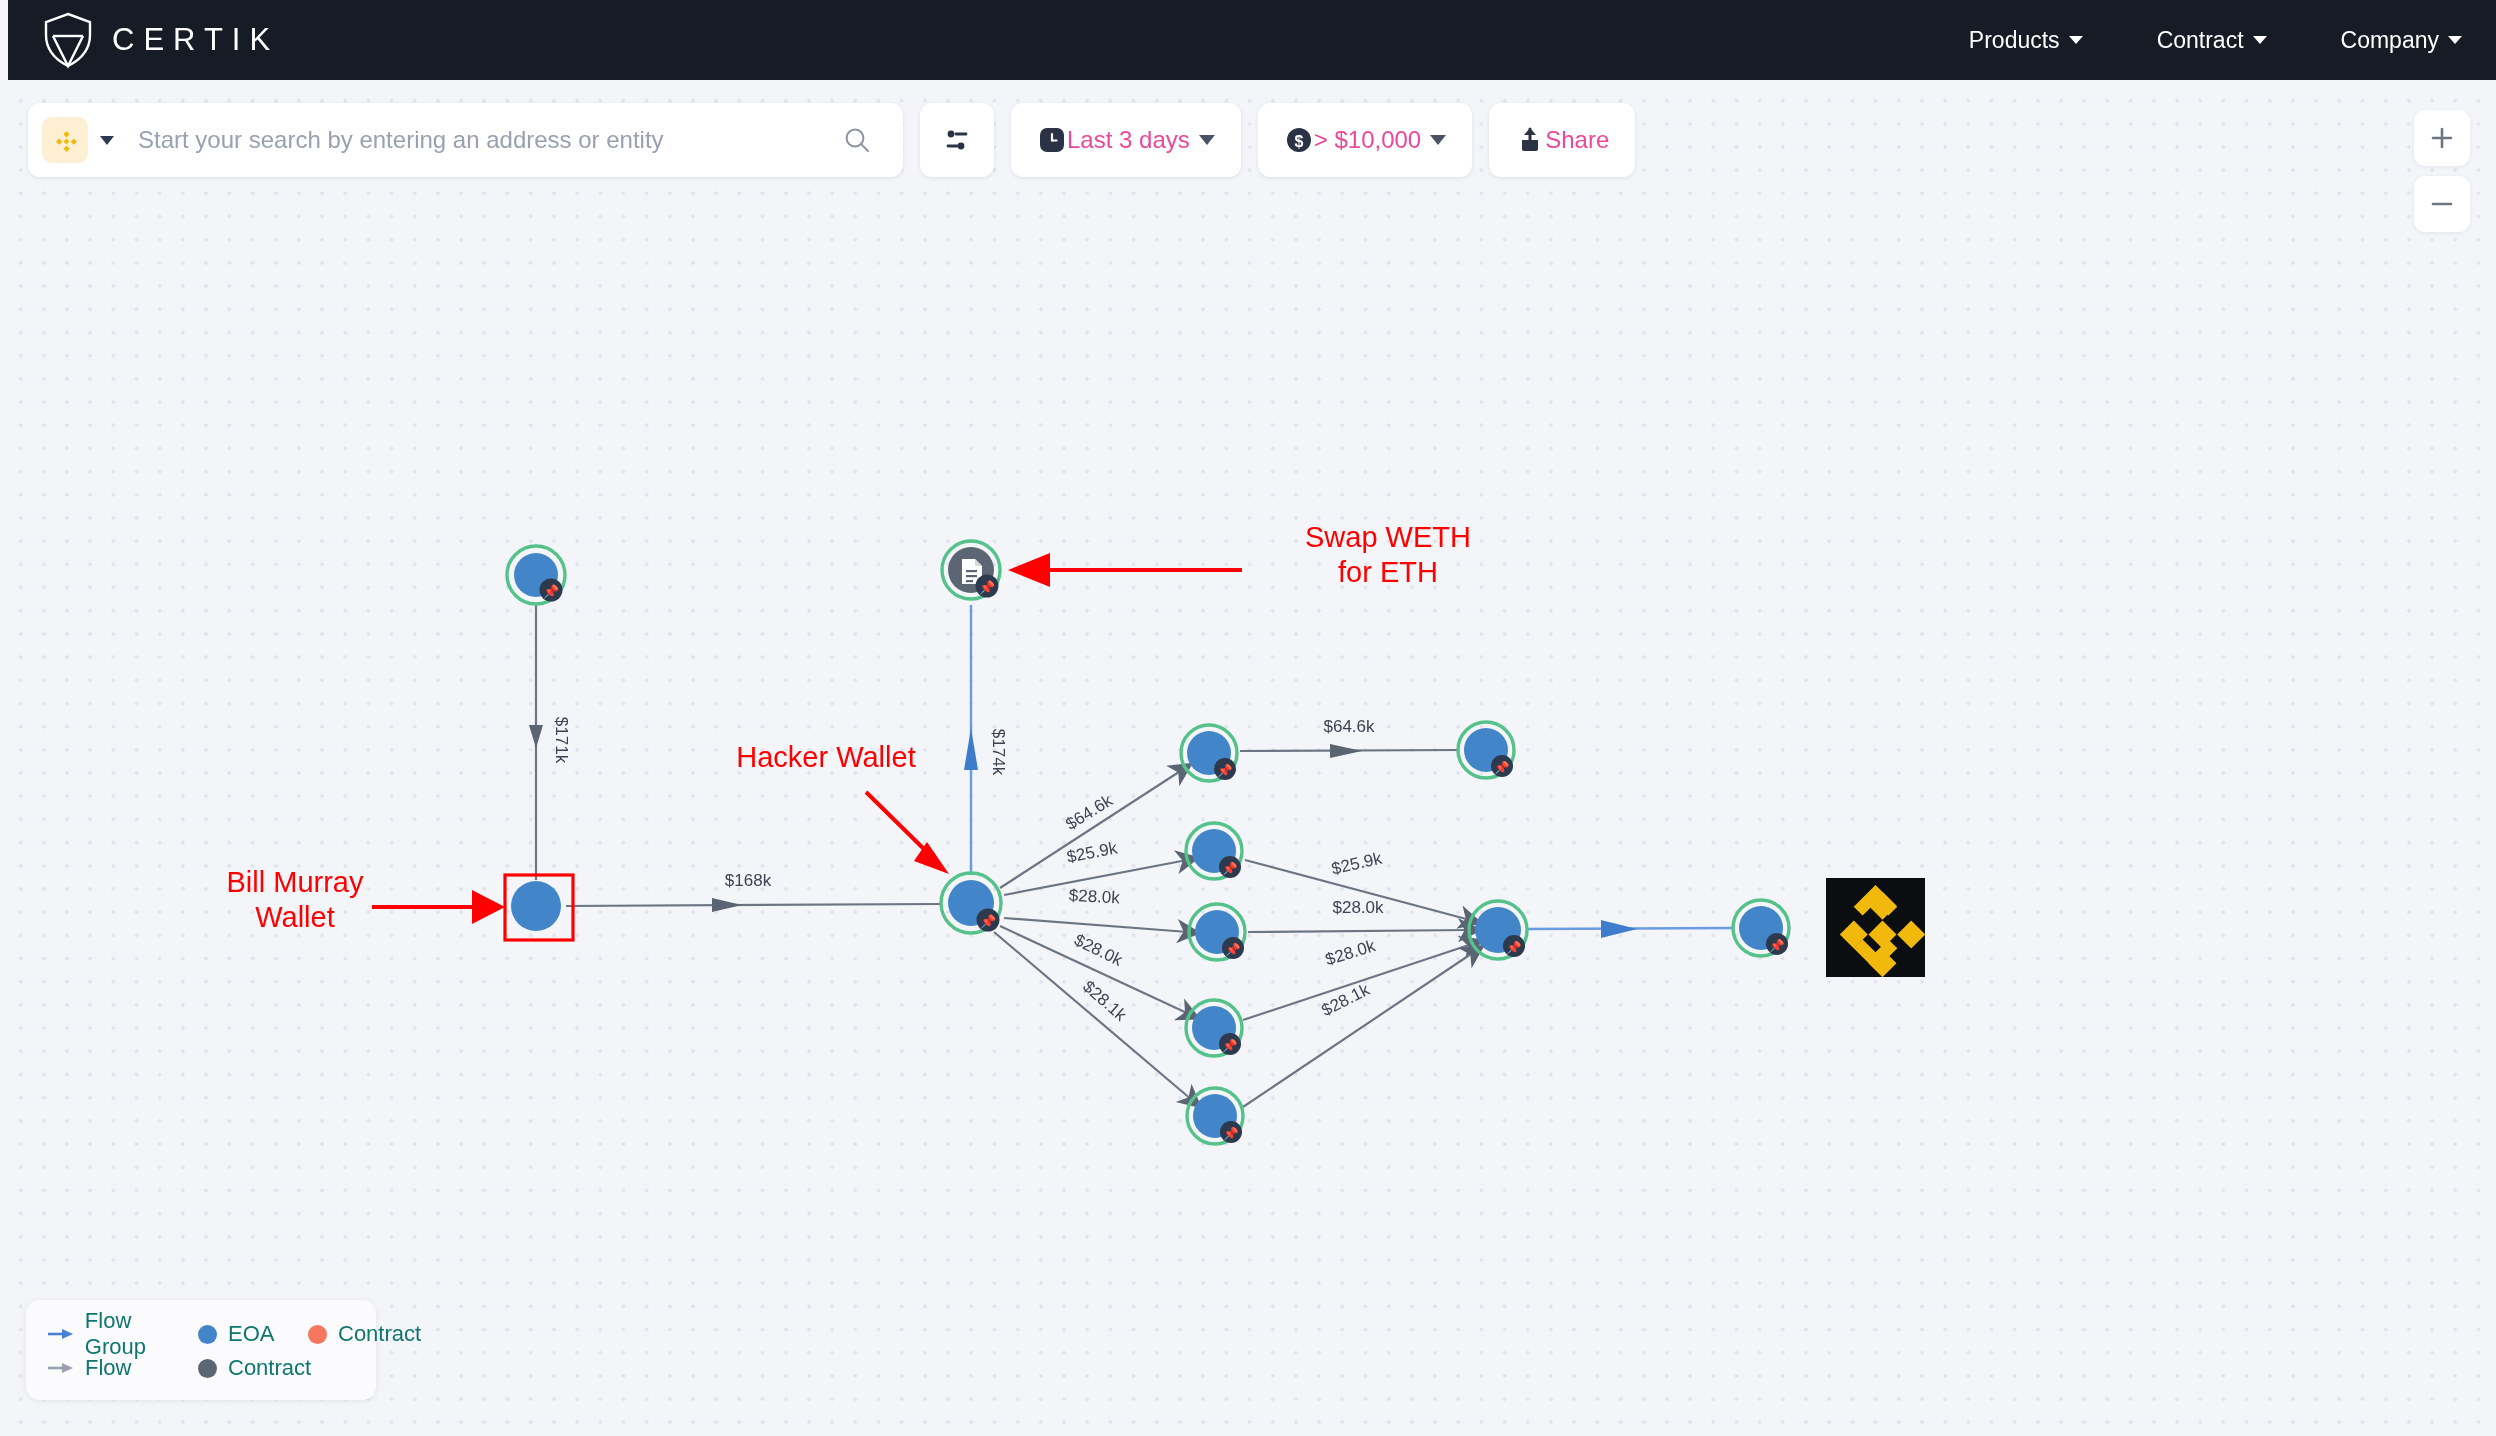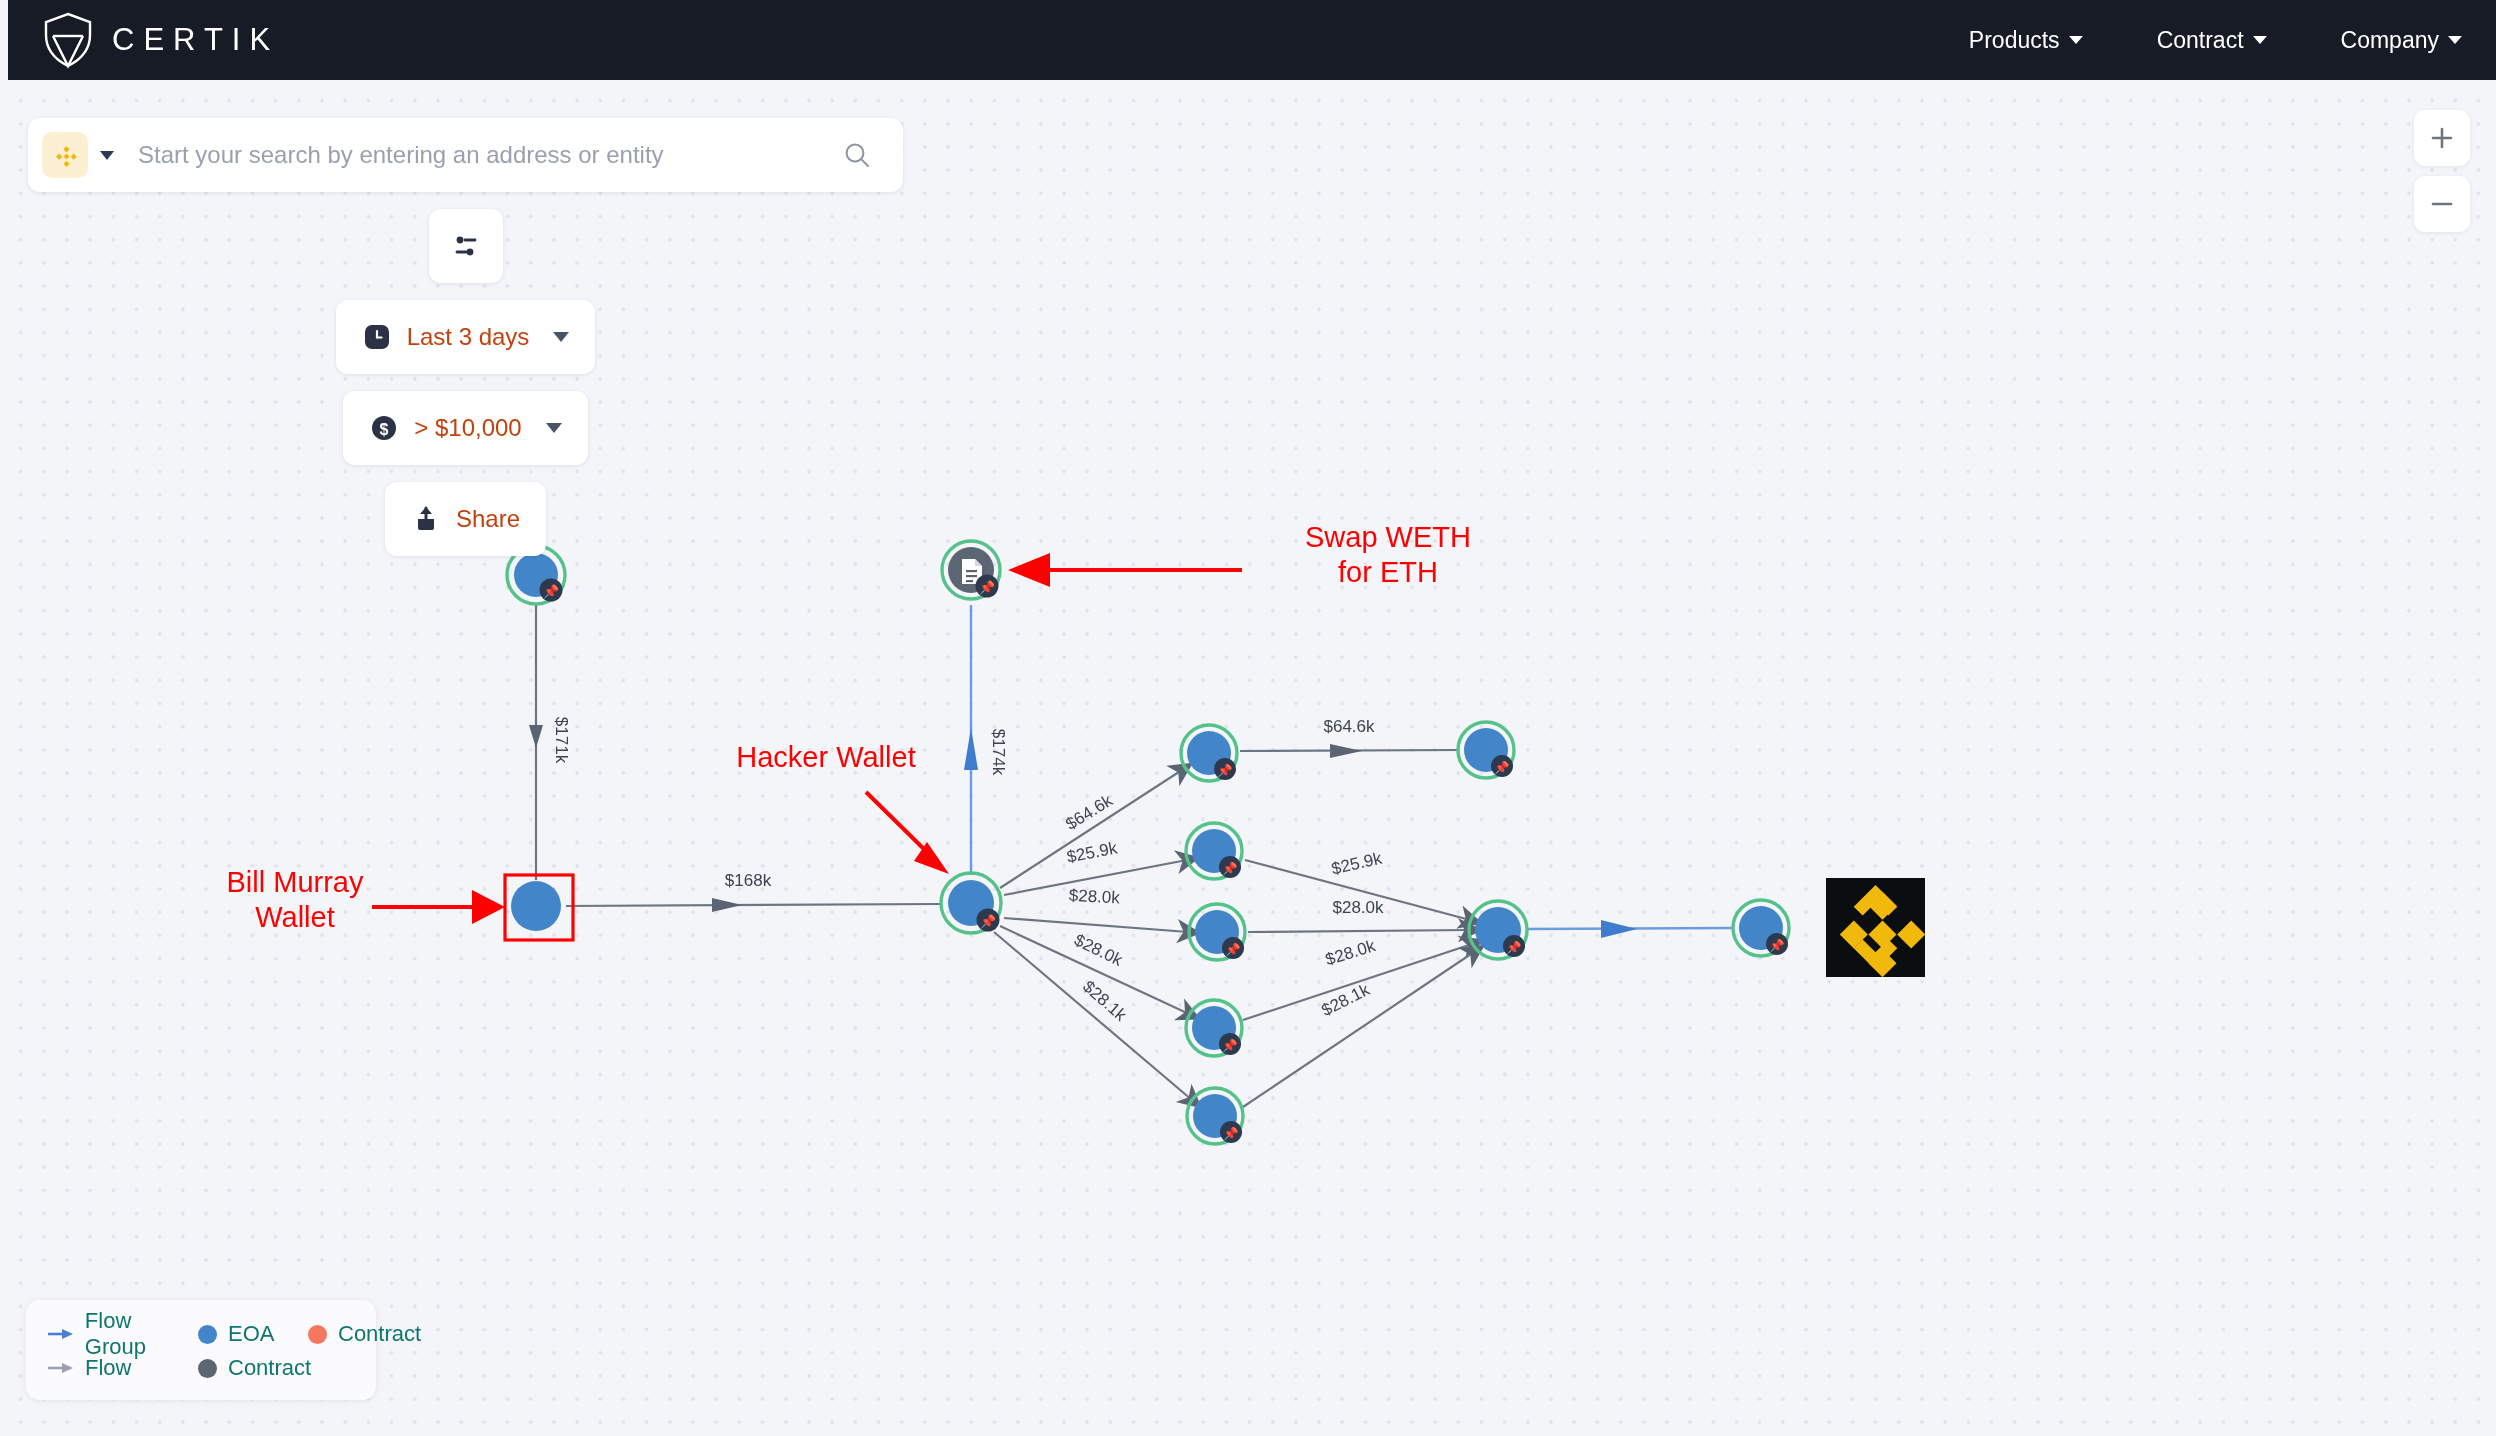--- a/index.html
+++ b/index.html
@@ -54,24 +54,23 @@
     background-position: 9px 9px;
     overflow: hidden;
   }
   .graph-svg {
     position: absolute; left: 0; top: 0;
     width: 2496px; height: 1356px;
   }
 
   
   .toolbar {
-    position: absolute; left: 28px; top: 38px;
+    position: absolute; left: 28px; top: 23px;
     display: flex; align-items: center; gap: 17px;
     z-index: 30;
-    flex-direction: column;
   }
   .searchbar {
     width: 875px; height: 74px;
     background: #ffffff; border-radius: 12px;
     display: flex; align-items: center;
     box-shadow: 0 1px 4px rgba(20,25,40,.09);
     padding: 0 12px 0 14px;
   }
   .chain-chip {
     width: 46px; height: 46px; border-radius: 10px;
@@ -94,24 +93,24 @@
   }
   .search-input::placeholder { color: #9aa0b0; }
   .search-icon-btn {
     width: 44px; height: 44px; display: flex;
     align-items: center; justify-content: center;
     cursor: pointer; flex: 0 0 auto; margin-right: 12px;
   }
 
   .tb-btn {
     height: 74px; background: #ffffff; border-radius: 12px;
-    display: flex; align-items: center; gap: 15px;
+    display: flex; align-items: center; 
     box-shadow: 0 1px 4px rgba(20,25,40,.09);
     cursor: pointer; padding: 0 26px;
-    font-size: 24px; color: #c2410c;
+    font-size: 24px; color: #ec4899;
     white-space: nowrap;
   }
   .tb-btn.icon-only { width: 74px; padding: 0; justify-content: center; }
   .tb-caret {
     width: 0; height: 0; margin-left: 9px;
     border-left: 8px solid transparent;
     border-right: 8px solid transparent;
     border-top: 10px solid #4a5266;
   }
 

